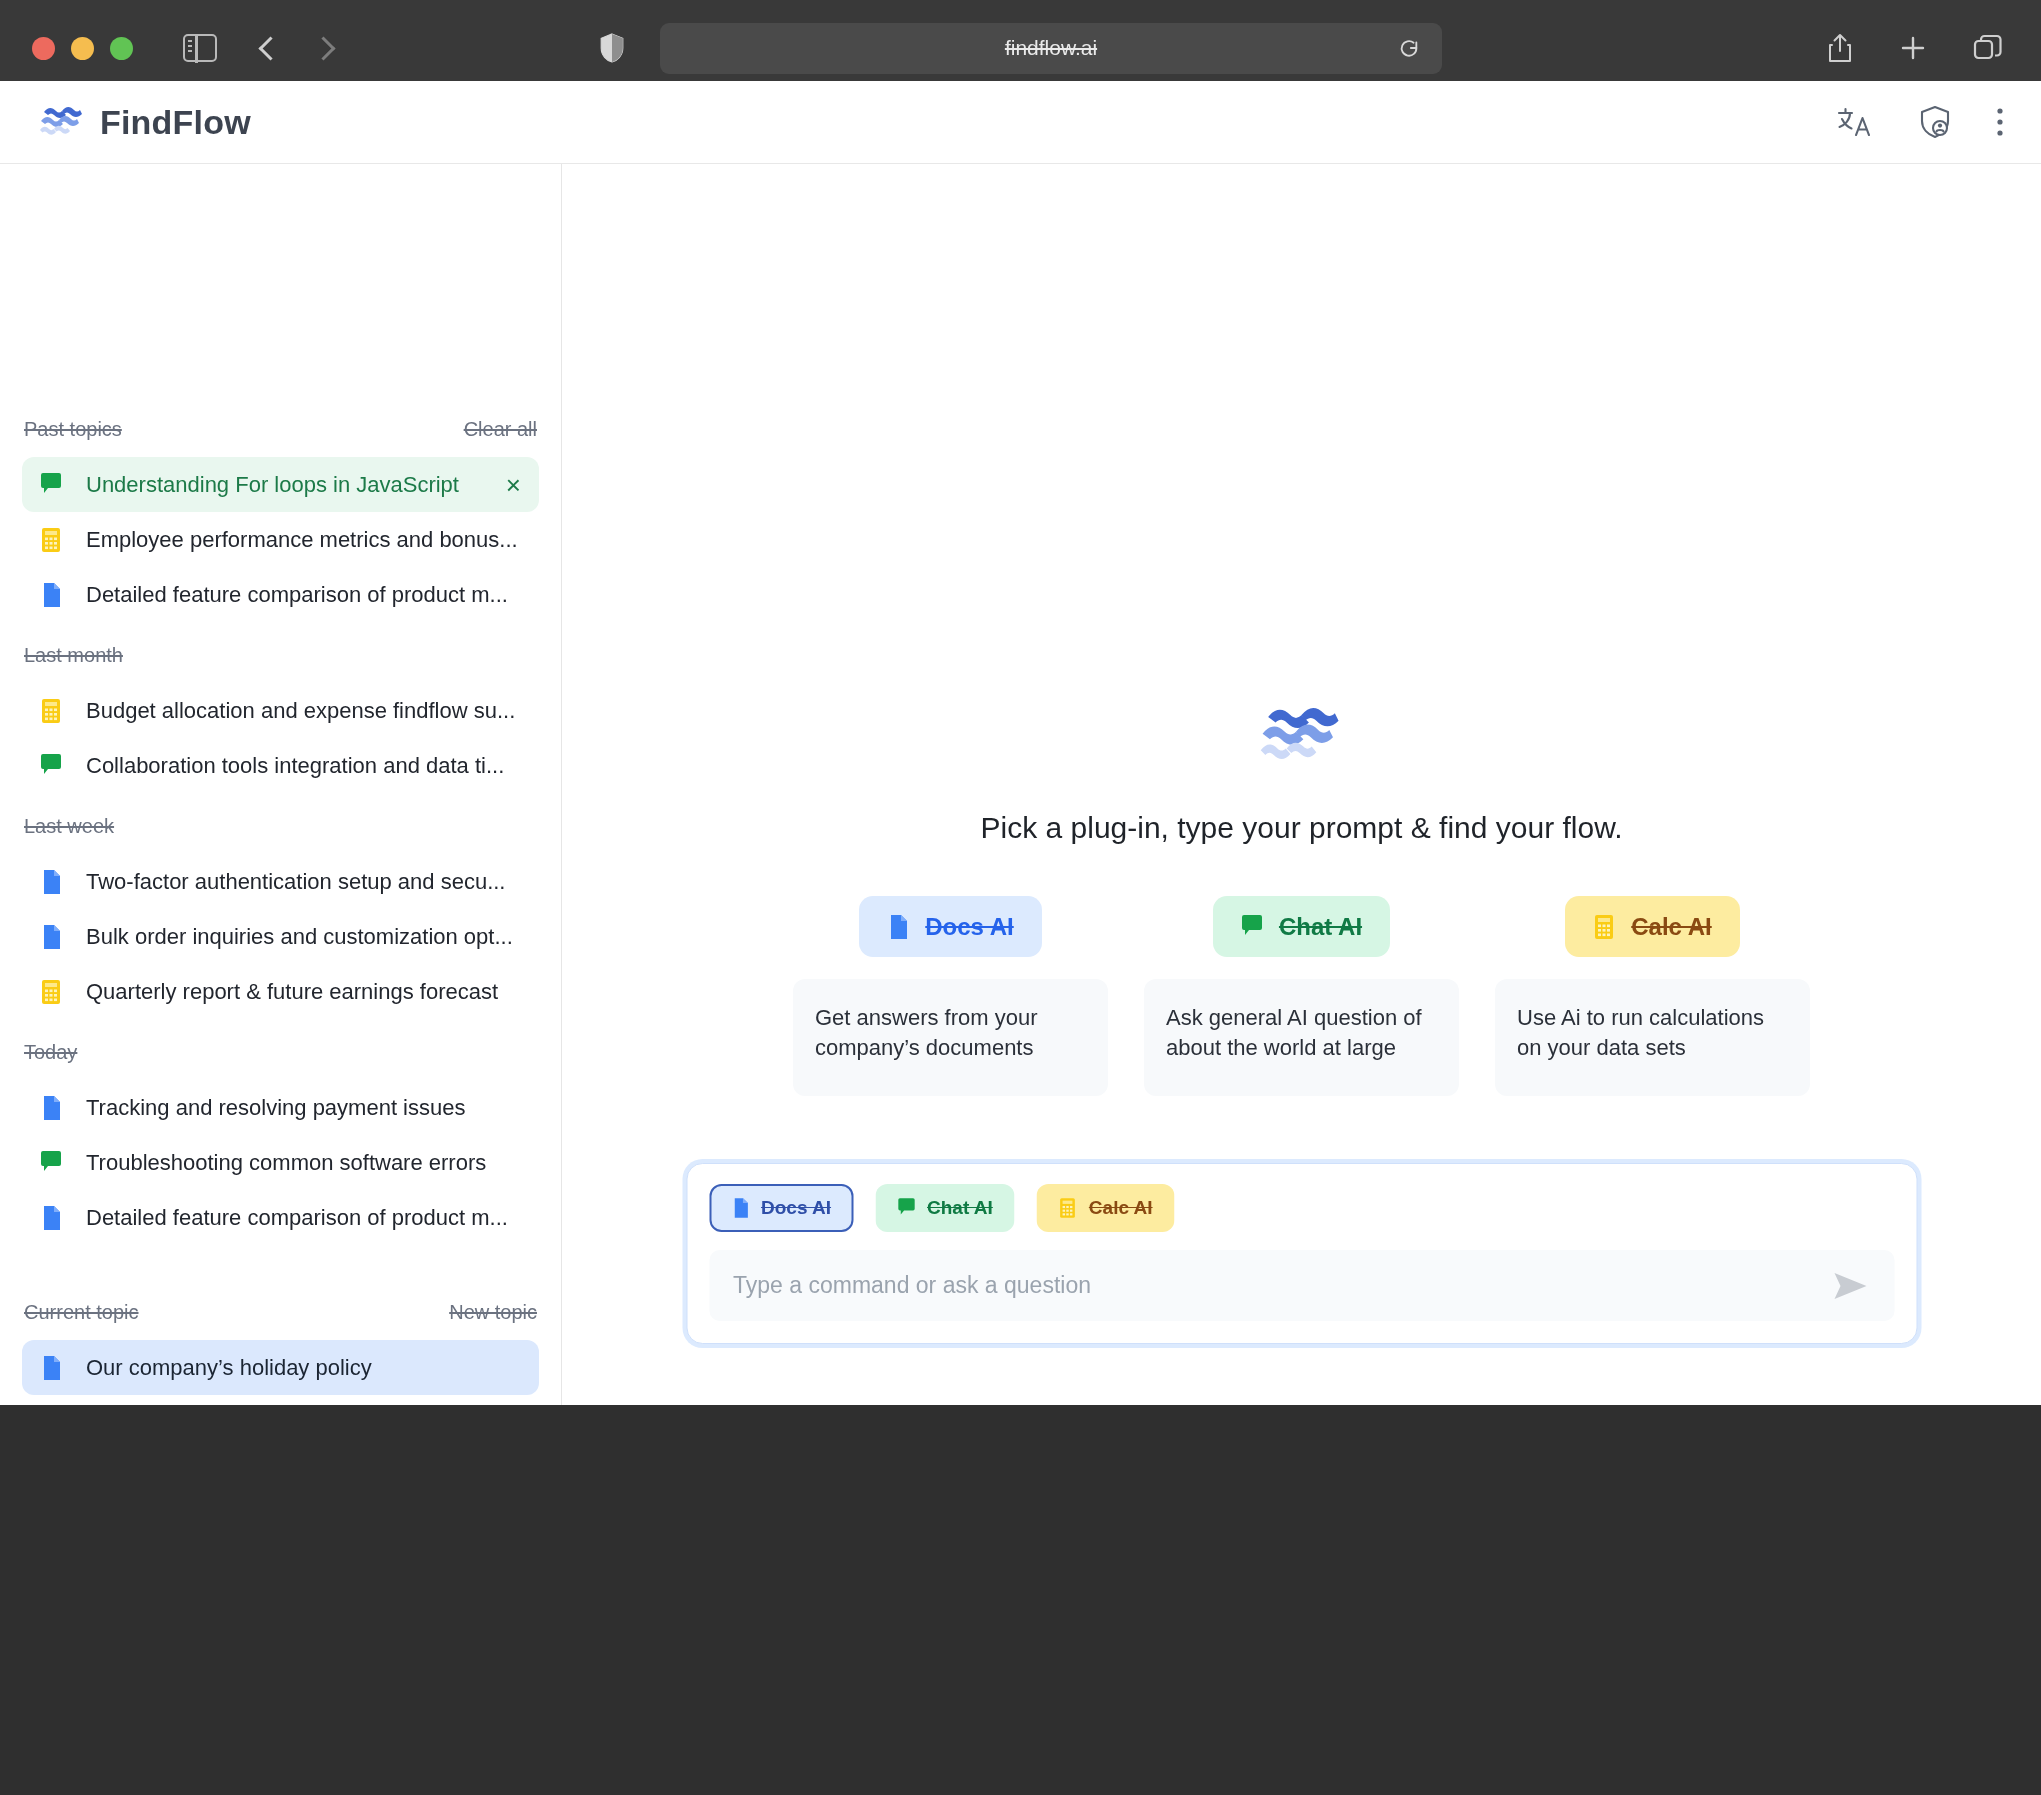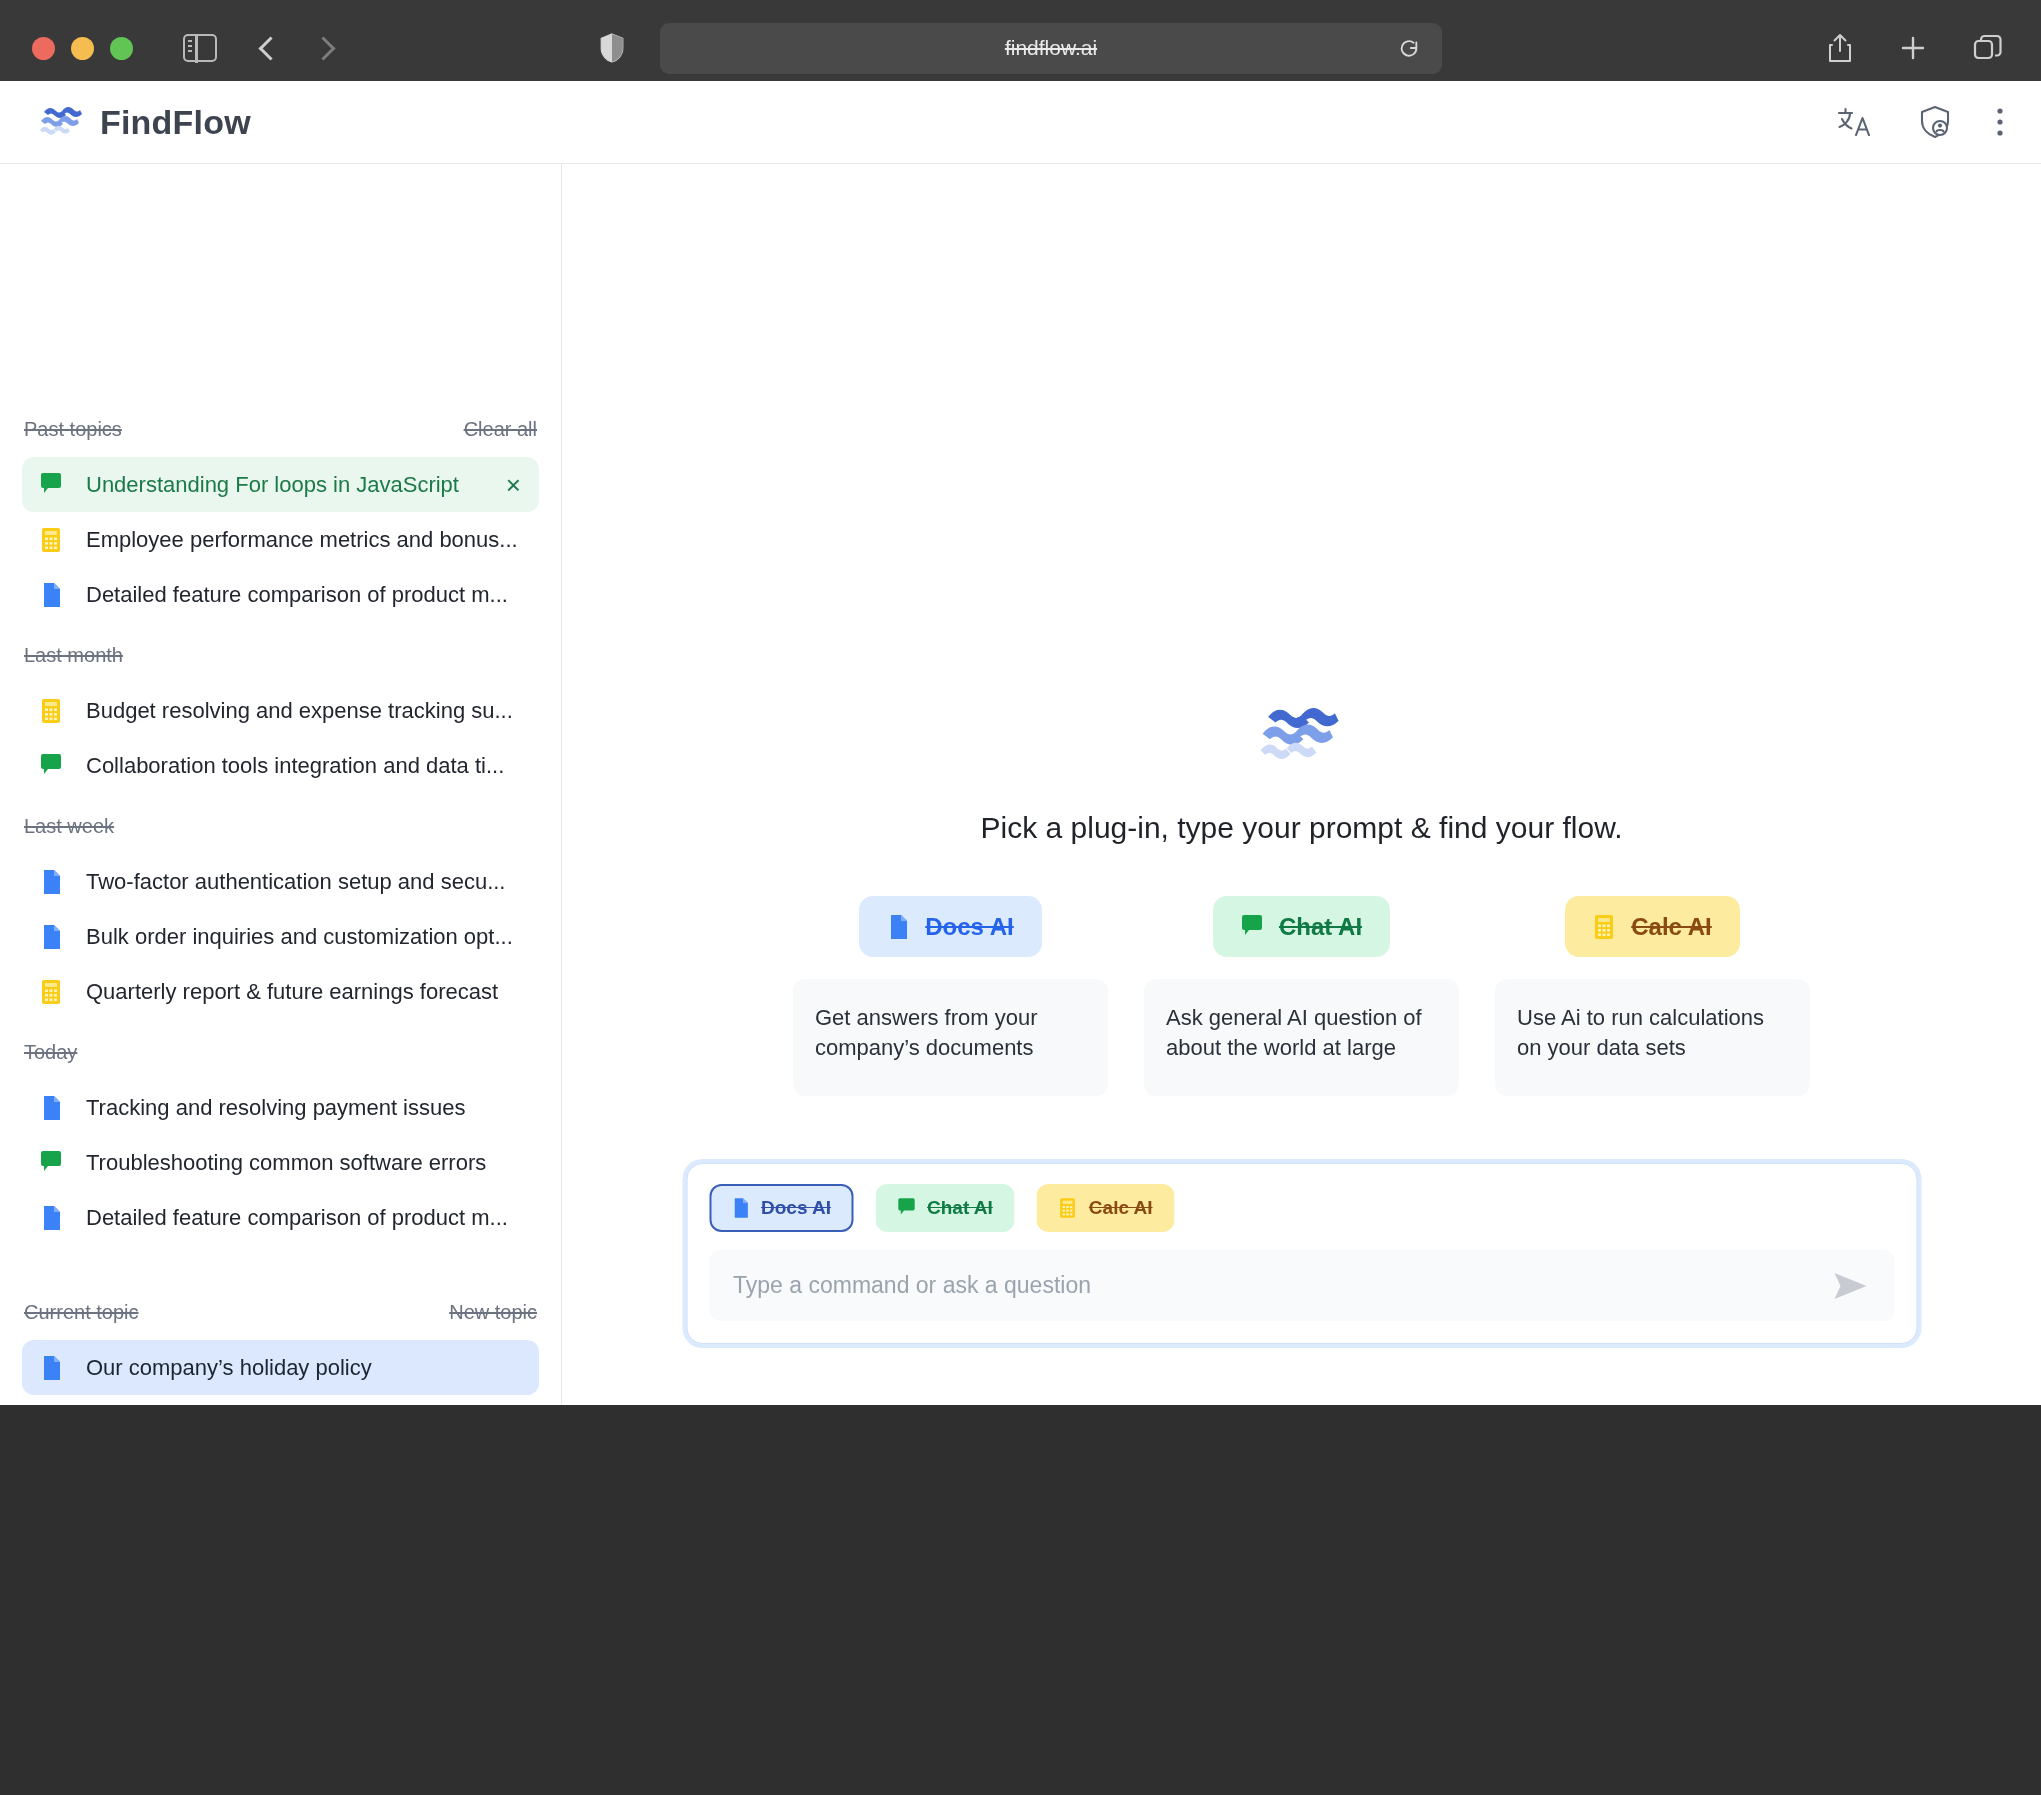--- a/index.html
+++ b/index.html
@@ -311,21 +311,21 @@
                   <rect x="9.5" y="10.5" width="3" height="2.6"></rect>
                   <rect x="14" y="10.5" width="3" height="2.6"></rect>
                 <rect x="5" y="15" width="3" height="2.6"></rect>
                   <rect x="9.5" y="15" width="3" height="2.6"></rect>
                   <rect x="14" y="15" width="3" height="2.6"></rect>
                 <rect x="5" y="19.5" width="3" height="2.6"></rect>
                   <rect x="9.5" y="19.5" width="3" height="2.6"></rect>
                   <rect x="14" y="19.5" width="3" height="2.6"></rect>
               </g>
             </svg>
-            <span class="label">Budget resolving and expense tracking su...</span>
+            <span class="label">Budget allocation and expense findflow su...</span>
           </div>
           <div class="topic-row">
             <svg class="ico" viewBox="0 0 22 26">
               <path d="M1 3 A2 2 0 0 1 3 1 H19 A2 2 0 0 1 21 3 V14 A2 2 0 0 1 19 16 H8 L4 21 V16 H3 A2 2 0 0 1 1 14 Z" fill="#16a34a"></path>
             </svg>
             <span class="label">Collaboration tools integration and data ti...</span>
           </div>
         </div>
 
         <div class="section-head">

